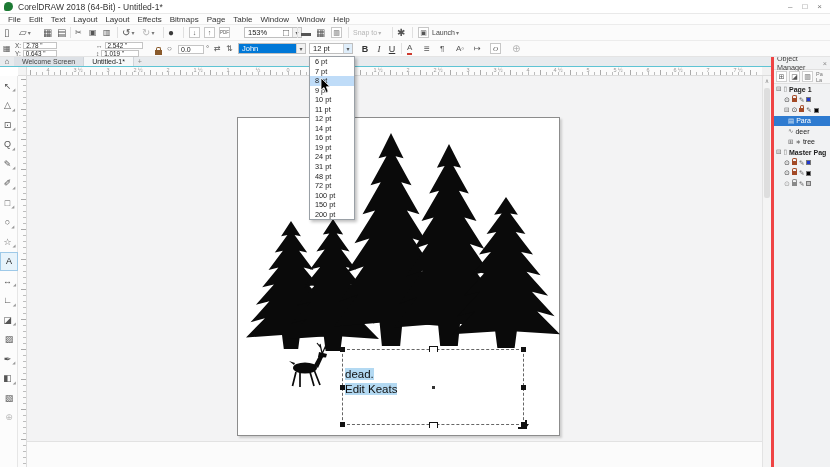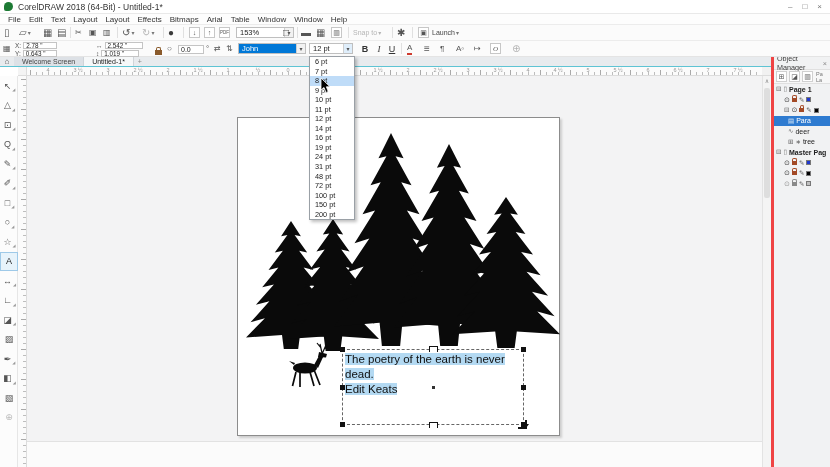--- a/index.html
+++ b/index.html
@@ -137,21 +137,21 @@
 </div>
 
 <div id="menubar">
   <span>File</span>
   <span>Edit</span>
   <span>Text</span>
   <span>Layout</span>
   <span>Layout</span>
   <span>Effects</span>
   <span>Bitmaps</span>
-  <span>Arial</span>
+  <span>Page</span>
   <span>Table</span>
   <span>Window</span>
   <span>Window</span>
   <span>Help</span>
 </div>
 
 <div id="toolbar1">
   <div class="tbi" style="left:4px">▯</div>
   <div class="tbi" style="left:19px">▱<span class="ddv">▾</span></div>
   <div class="tbi" style="left:43px">▦</div>
@@ -162,21 +162,21 @@
   <div class="tbi sm" style="left:103px">▥</div>
   <div class="vsep" style="left:117px"></div>
   <div class="tbi" style="left:122px">↺<span class="ddv">▾</span></div>
   <div class="tbi gray" style="left:142px">↻<span class="ddv">▾</span></div>
   <div class="vsep" style="left:163px"></div>
   <div class="tbi" style="left:168px;color:#3a3a3a">●</div>
   <div class="vsep" style="left:183px"></div>
   <div class="tbi boxicon" style="left:189px">↓</div>
   <div class="tbi boxicon" style="left:204px">↑</div>
   <div class="tbi boxicon" style="left:219px;font-size:4.5px">PDF</div>
-  <div class="combo" style="left:236px;width:58px">
+  <div class="combo" style="left:244px;width:58px">
     <span class="val">153%</span>
     <span class="btn">▾</span>
   </div>
   <div class="tbi" style="left:283px">□</div>
   <div class="vsep" style="left:297px"></div>
   <div class="tbi" style="left:301px">▬</div>
   <div class="tbi" style="left:316px">▦</div>
   <div class="tbi boxicon" style="left:331px">▥</div>
   <div class="vsep" style="left:348px"></div>
   <div class="tbi gray" style="left:353px;font-size:7px">
@@ -561,21 +561,21 @@
         <path d="M27,24 L33,13 L37,14 L31,27 Z" fill="#0a0a0a"></path>
         <path d="M32,11 L40,13 L39,16.5 L31,16 Z" fill="#0a0a0a"></path>
         <path d="M35,12 L33,3 M34,7 L30,2 M35.5,12 L39,4 M38,7.5 L42,3" stroke="#0a0a0a" stroke-width="1.2" fill="none"></path>
         <path d="M9,31 L5.5,45 M13,31 L13,46 M23,31 L27,45 M27.5,30 L33,44" stroke="#0a0a0a" stroke-width="1.7" fill="none"></path>
         <path d="M7,24 L2,20 L8,22 Z" fill="#0a0a0a"></path>
       </g>
     </svg>
 
     <div id="textframe">
       <div class="content">
-        <span>The poetry of the earth is never</span><br>
+        <br>
         <span>dead.</span><br>
         <span>Edit Keats</span>
       </div>
       <div class="handle" style="left:-3px;top:-3px"></div>
       <div class="handle" style="right:-3px;top:-3px"></div>
       <div class="handle" style="left:-3px;bottom:-3px"></div>
       <div class="handle" style="right:-3px;bottom:-3px"></div>
       <div class="handle" style="left:-3px;top:35px"></div>
       <div class="handle" style="right:-3px;top:35px"></div>
       <div class="tabmark" style="left:86px;top:-4px"></div>

